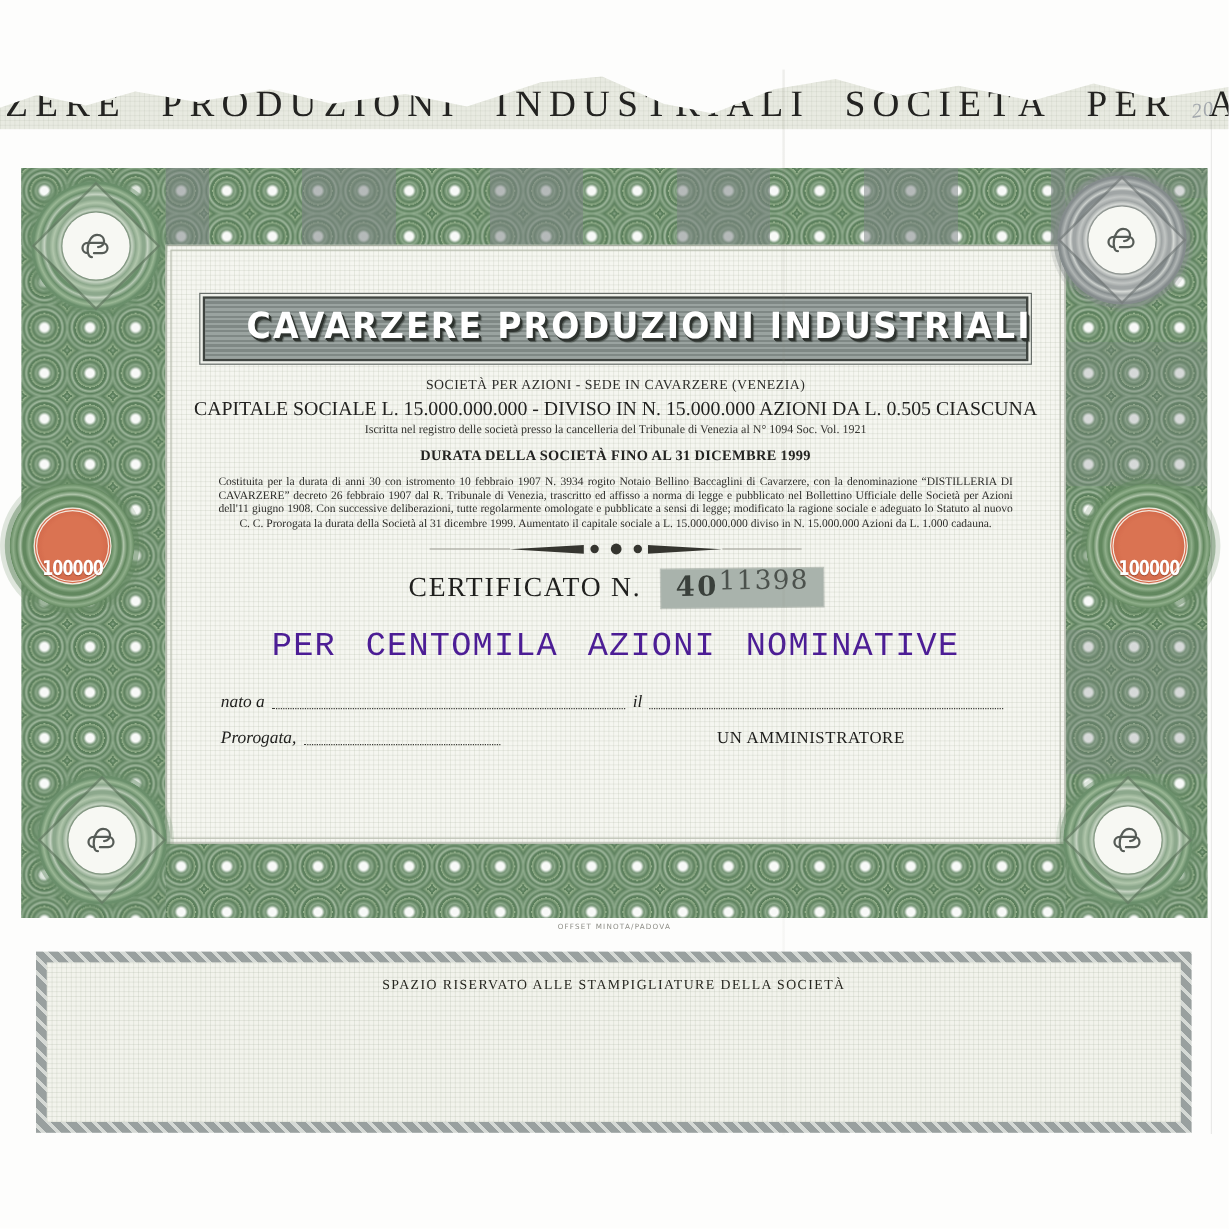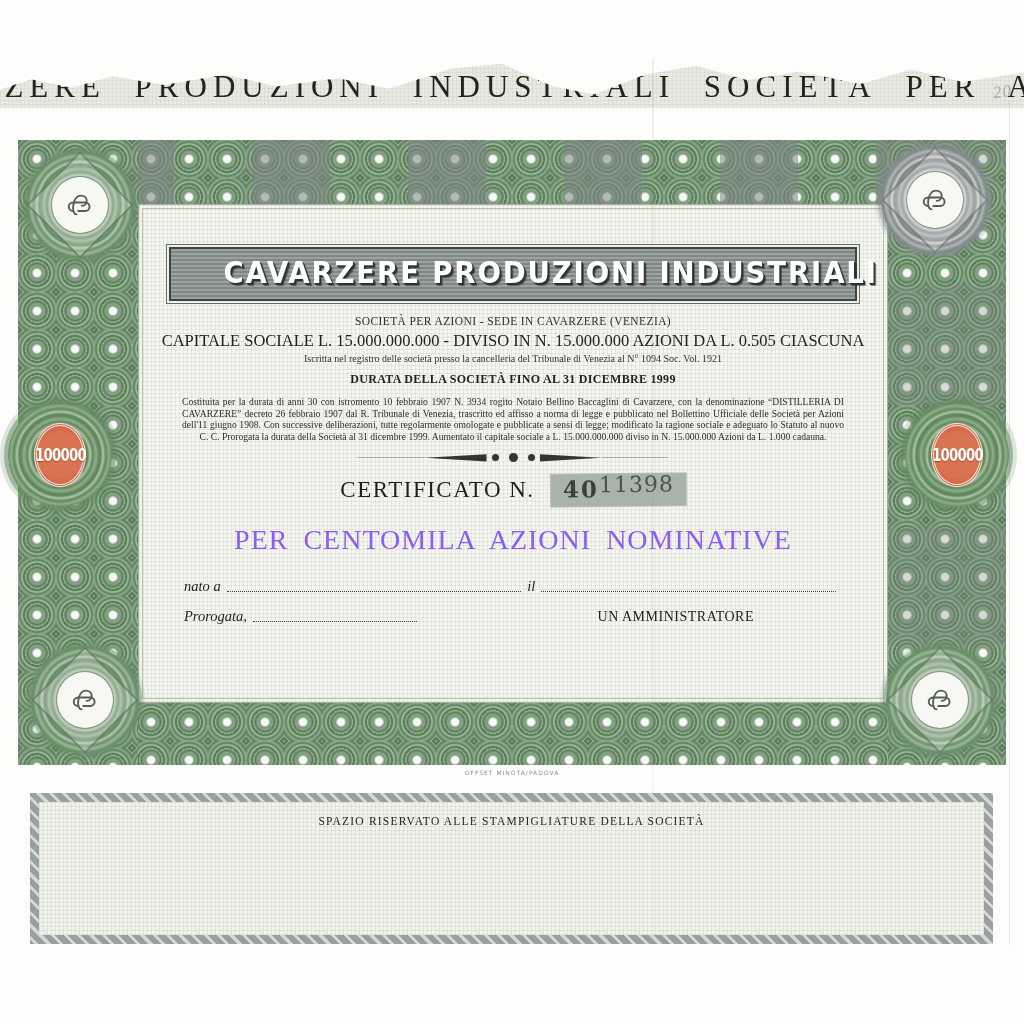--- a/index.html
+++ b/index.html
@@ -67,37 +67,37 @@
   .pos-tr { left:863px; top:6px; }
   .pos-bl { left:13px; top:506px; }
   .pos-br { left:868px; top:506px; }
 
   .medallion { position:absolute; width:104px; height:104px; border-radius:50%;
     background-image:repeating-radial-gradient(circle at 50% 50%, #62885f 0 2px, #aec4a9 4px, #62885f 7px, #8fae8a 10px, #62885f 13px);
     box-shadow:0 0 0 4px rgba(98,136,95,.5), 0 0 0 8px rgba(98,136,95,.2);
     display:flex; align-items:center; justify-content:center; }
   .pos-ml { left:-10px; top:263px; }
   .pos-mr { left:887px; top:263px; }
-  .medallion-disc { width:52px; height:64px; border-radius:50%;
+  .medallion-disc { width:65px; height:64px; border-radius:50%;
     background:radial-gradient(circle, #da7352 0 58%, #c65a3f 100%);
     border:3px double #f3e9df;
-    display:flex; align-items:center; justify-content:center; }
+    display:flex; align-items:flex-end; justify-content:center; }
   .medallion-value { font-family:"DejaVu Sans", sans-serif; font-weight:bold;
     font-size:17px; color:#ffffff; letter-spacing:-1px; transform:scaleX(.78);
     text-shadow:0 1px 1px rgba(120,40,20,.6); }
 
   
   .content { position:absolute; left:120px; right:118px; top:64px; bottom:62px;
     text-align:center; overflow:hidden; }
 
   .banner { margin:40px auto 0; width:694px; border:1px solid #676d69; padding:2px;
     background:#eef0ea; }
   .banner-inner { border:2px solid #3f4440;
     background:repeating-linear-gradient(0deg, #9aa3a0 0 2px, #7f8885 2px 4px);
-    padding:6px 24px 9px; }
+    padding:6px 6px 9px; }
   .banner-title { display:inline-block; font-family:"DejaVu Sans", sans-serif;
     font-weight:bold; font-size:30px; letter-spacing:2px; color:#ffffff;
     white-space:nowrap; transform:scaleX(.92);
     text-shadow:2px 2px 0 #2e332f, 1px 1px 0 #2e332f, 3px 3px 1px rgba(30,35,30,.5); }
 
   .subtitle { margin-top:11px; font-size:11.5px; letter-spacing:.4px; color:#2b2b28; }
   .capital  { margin-top:4px; font-size:16.5px; color:#222220; white-space:nowrap; }
   .registry { margin-top:2px; font-size:10px; color:#33332f; }
   .duration { margin-top:8px; font-size:12px; font-weight:bold; color:#222220; letter-spacing:.3px; }
   .history  { margin:9px 44px 0; font-size:9.6px; line-height:11.6px; color:#2c2c29;
@@ -113,22 +113,22 @@
 
   .cert-line { margin-top:12px; display:flex; align-items:center; justify-content:center; gap:16px; }
   .cert-label { font-size:23px; letter-spacing:1.5px; color:#1f1f1d; }
   .cert-number { background:#a9b3ac; padding:1px 12px 4px; transform:rotate(-.6deg);
     box-shadow:0 0 0 1px rgba(140,150,142,.5); white-space:nowrap; }
   .cert-no-prefix { font-family:"DejaVu Serif", serif; font-weight:bold; font-size:23px;
     color:#3a403b; letter-spacing:2px; }
   .cert-no-suffix { font-family:"DejaVu Serif", serif; font-size:22px; color:#4c524d;
     letter-spacing:1px; position:relative; top:-5px; }
 
-  .denomination { margin-top:18px; font-size:28px; color:#8b5cf6; letter-spacing:1px;
-    word-spacing:7px; white-space:nowrap; }
+  .denomination { margin-top:18px; font-size:28px; color:#4c1d95; letter-spacing:1px;
+    word-spacing:7px; white-space:nowrap;font-family:Liberation Mono, monospace; }
 
   .form { margin:22px 46px 0; text-align:left; font-style:italic; font-size:14.5px; color:#1e1e1c; }
   .form-row { display:flex; align-items:flex-end; margin-bottom:13px; }
   .dots { border-bottom:1.6px dotted #3c3c38; margin:0 6px 3px; }
   .dots.fill  { flex:1; }
   .dots.w64   { width:64px; }
   .dots.w150  { width:164px; }
   .grow15 { flex-grow:1.55; } .grow1 { flex-grow:1; } .grow14 { flex-grow:1.45; }
   .spacer { flex:1; }
   .admin { font-style:normal; font-size:14px; letter-spacing:.5px; margin-right:88px; color:#1c1c1a; }

